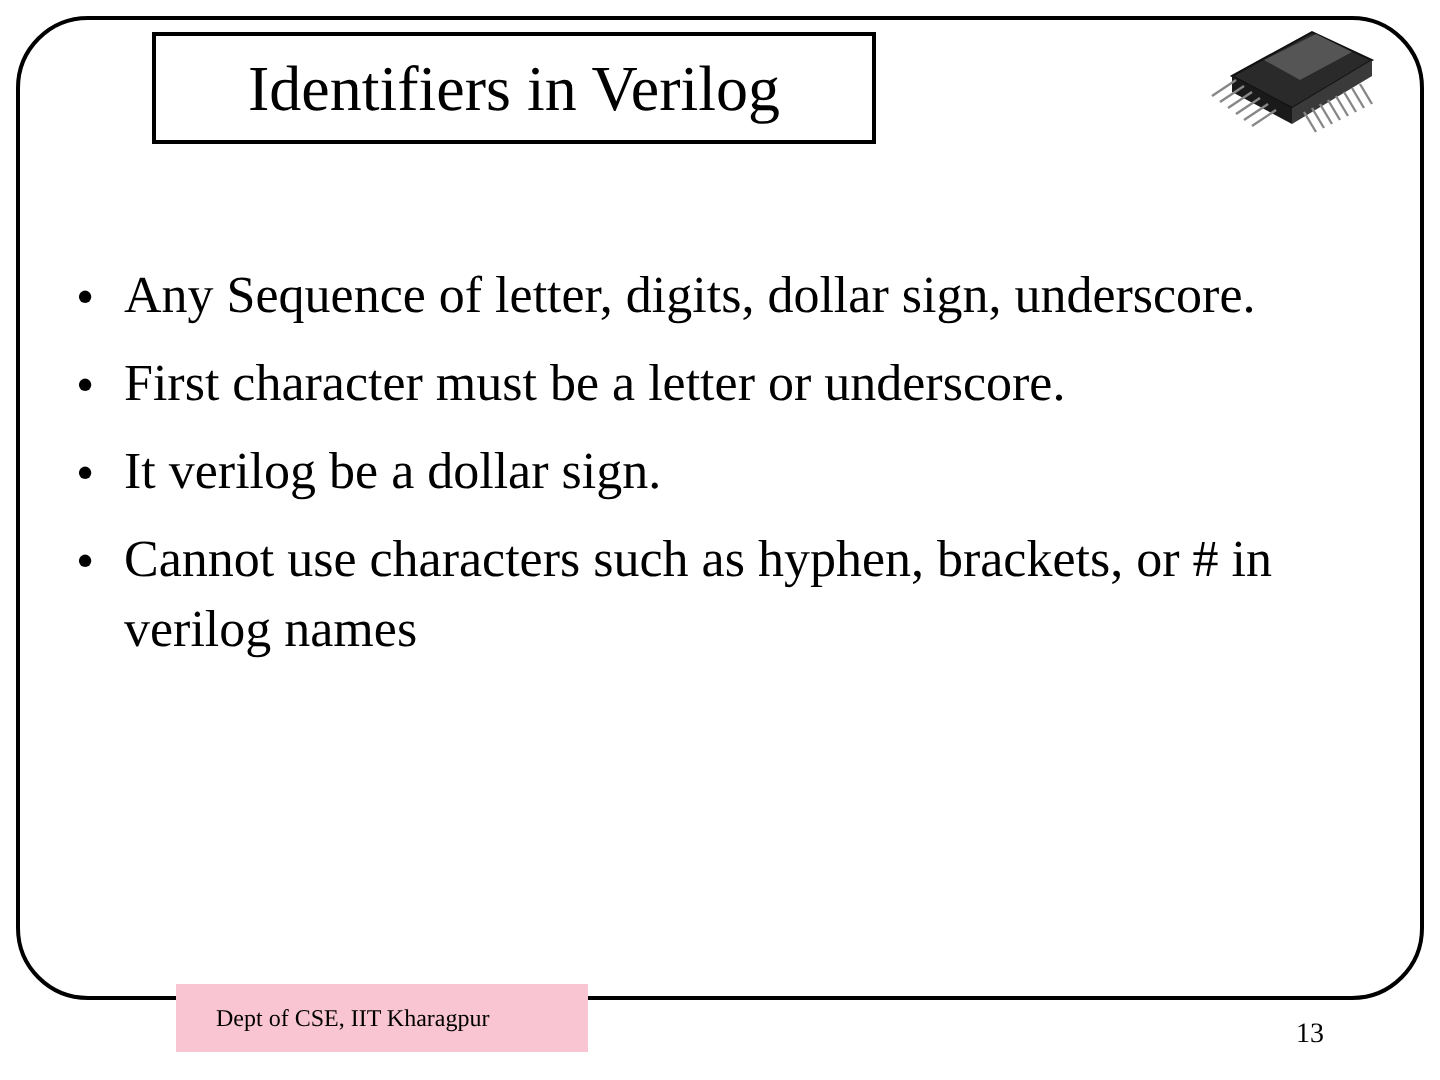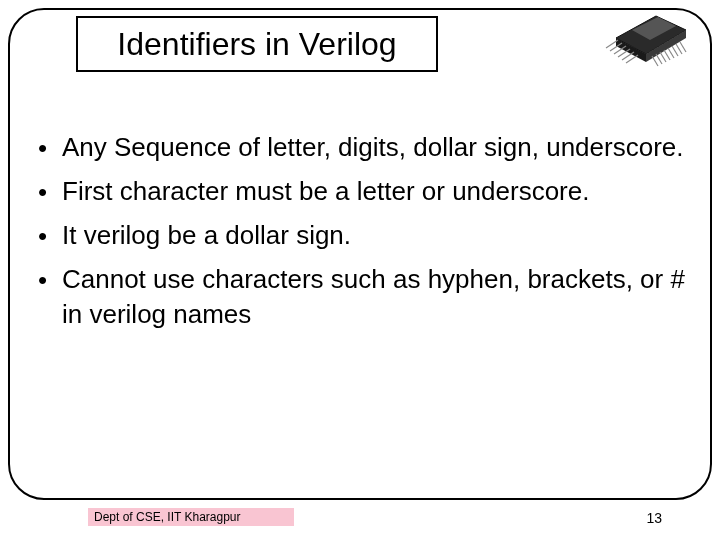--- a/index.html
+++ b/index.html
@@ -17,20 +17,21 @@
     left: 8px;
     right: 8px;
     bottom: 40px;
     border: 2px solid #000;
     border-radius: 36px;
     pointer-events: none;
   }
   .slide {
     position: absolute;
     inset: 0;
+    font-family: Liberation Serif, serif;
   }
   .title-box {
     position: absolute;
     top: 16px;
     left: 76px;
     width: 362px;
     height: 56px;
     border: 2px solid #000;
     background: #fff;
     display: flex;
@@ -73,25 +74,25 @@
     padding-top: 1px;
   }
   .bullet-text {
     flex: 1;
   }
   .footer-band {
     position: absolute;
     left: 88px;
     bottom: 14px;
     width: 206px;
-    height: 18px;
+    height: 34px;
     background: #f9c5d2;
     display: flex;
     align-items: center;
-    padding-left: 6px;
+    padding-left: 20px;
   }
   .footer-text {
     font-size: 12px;
     color: #000;
   }
   .page-number {
     position: absolute;
     right: 58px;
     bottom: 14px;
     font-size: 14px;

